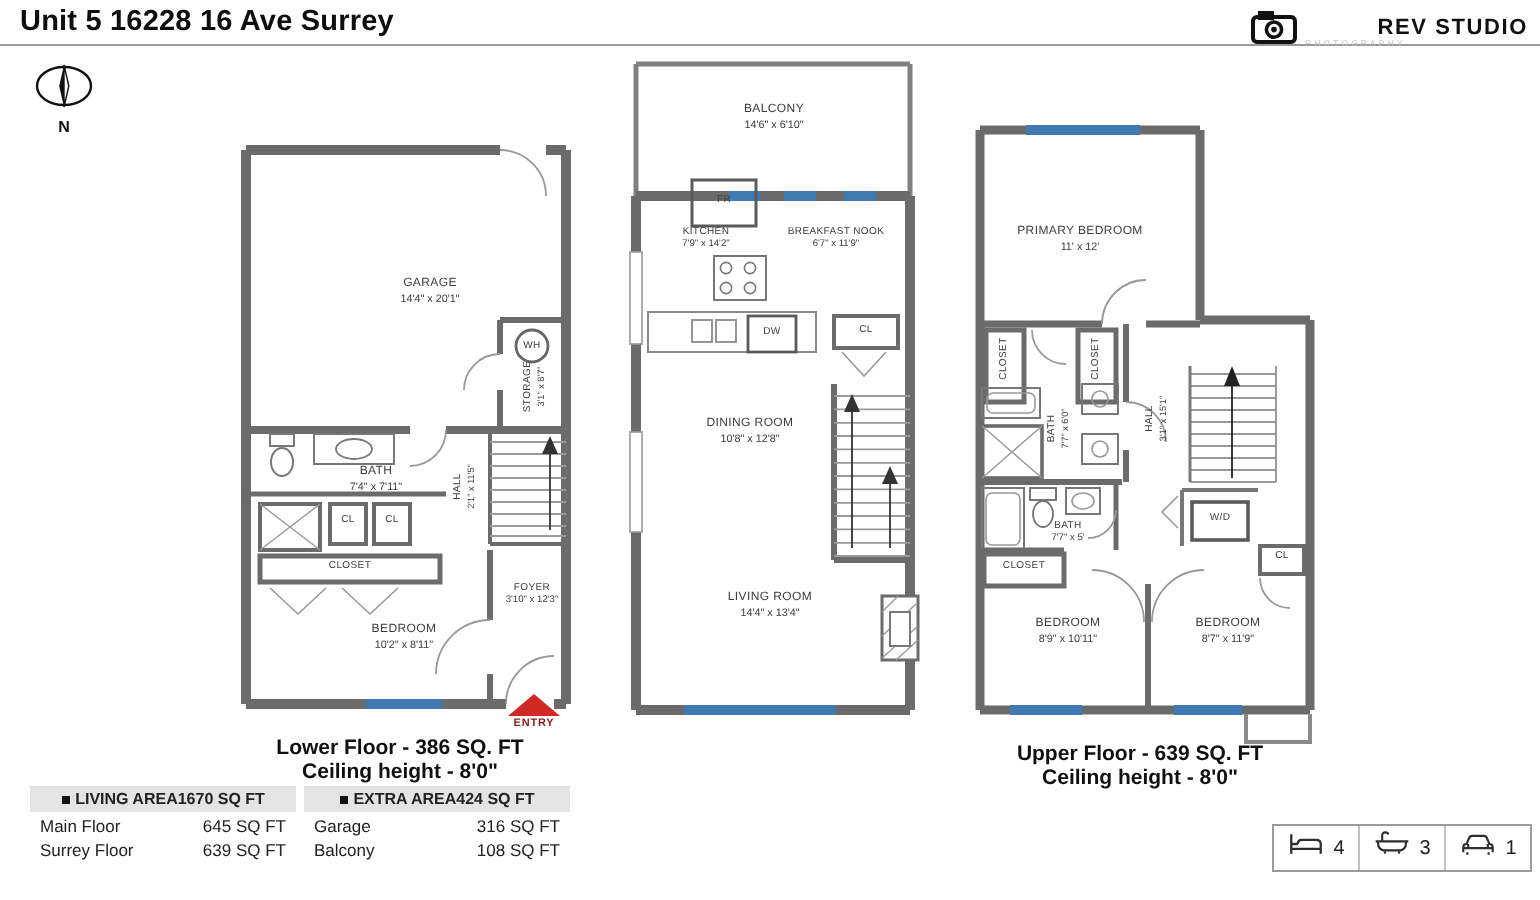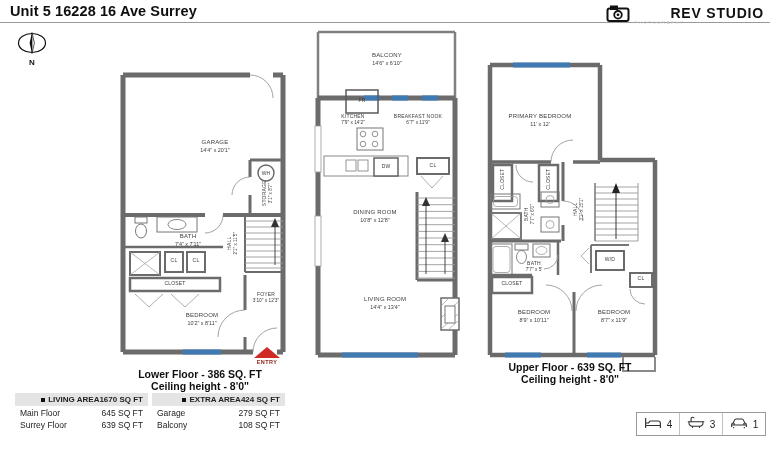--- a/index.html
+++ b/index.html
@@ -2,41 +2,41 @@
 <html><head>
 <meta charset="utf-8">
 <style>
   html,body{margin:0;padding:0;background:#fff;}
   .page{position:relative;width:770px;height:436px;background:#fff;overflow:hidden;
         font-family:"Liberation Sans",sans-serif;color:#222;}
   .title{position:absolute;left:10px;top:3px;font-size:14.5px;font-weight:bold;color:#0e0e0e;letter-spacing:0.1px;}
   .hrule{position:absolute;left:0;top:22px;width:770px;height:1px;background:#9a9a9a;}
   .logo{position:absolute;right:6px;top:4px;display:flex;gap:4px;align-items:center;}
   .logo-text{display:flex;flex-direction:column;line-height:1.1;}
-  .logo-text .name{font-size:14px;font-weight:bold;letter-spacing:0.8px;color:#111;white-space:nowrap;margin-left:36px;}
+  .logo-text .name{font-size:11px;font-weight:bold;letter-spacing:0.8px;color:#111;white-space:nowrap;margin-left:36px;}
   .logo-text .sub{font-size:4.2px;color:#c0c0c0;letter-spacing:1.6px;}
   .compass{position:absolute;left:14px;top:30px;width:36px;text-align:center;line-height:1;}
   .compass .n{font-size:8px;font-weight:bold;color:#111;margin-top:0px;}
 
   .floor{position:absolute;}
   .floor svg{position:absolute;left:0;top:0;}
   .rlabel{position:absolute;display:flex;flex-direction:column;align-items:center;text-align:center;
           color:#3c3c3c;line-height:1.3;pointer-events:none;}
   .rlabel .nm{font-size:6px;letter-spacing:0.2px;white-space:nowrap;}
   .rlabel .nm.sm{font-size:5px;}
   .rlabel .dm{font-size:5.4px;white-space:nowrap;}
   .rot{transform:rotate(-90deg);}
   .caption{position:absolute;text-align:center;font-weight:bold;color:#101010;font-size:10.5px;line-height:1.18;}
   .entry{position:absolute;text-align:center;width:34px;}
   .entry .tri{width:0;height:0;border-left:13px solid transparent;border-right:13px solid transparent;
               border-bottom:11px solid #cf2b24;margin:0 auto;}
   .entry .lbl{font-size:5.5px;color:#8a1e1a;font-weight:bold;letter-spacing:0.4px;margin-top:1px;}
 
   .tbl{position:absolute;width:133px;font-size:8.5px;color:#222;}
-  .tbl .hd{display:flex;justify-content:flex-end;align-items:center;background:#e4e4e4;
+  .tbl .hd{display:flex;justify-content:center;align-items:center;background:#e4e4e4;
            font-weight:bold;font-size:8px;padding:2px 5px;}
   .tbl .hd .lft{display:flex;align-items:center;gap:3px;}
   .sq{width:4px;height:4px;background:#111;display:inline-block;}
   .tbl .rw{display:flex;justify-content:space-between;padding:2px 5px 0 5px;}
 
   .stats{position:absolute;left:636px;top:412px;width:128px;height:22px;border:1.5px solid #9a9a9a;
          display:flex;align-items:stretch;background:#fff;}
   .stats .cell{flex:1;display:flex;align-items:center;justify-content:center;gap:5px;}
   .stats .cell + .cell{border-left:1px solid #c2c2c2;}
   .stats .num{font-size:10px;color:#222;}
@@ -292,21 +292,21 @@
     </div>
     <div class="rlabel" style="left:14px;top:254px;width:74px;">
       <span class="nm">BEDROOM</span>
         <span class="dm">8'9" x 10'11"</span>
     </div>
     <div class="rlabel" style="left:94px;top:254px;width:74px;">
       <span class="nm">BEDROOM</span>
         <span class="dm">8'7" x 11'9"</span>
     </div>
   </div>
-  <div class="caption" style="left:470px;top:361px;width:200px;">
+  <div class="caption" style="left:470px;top:371px;width:200px;">
     <div>Upper Floor - 639 SQ. FT</div>
     <div>Ceiling height - 8'0"</div>
   </div>
 
   <div class="tbl" style="left:15px;top:393px;">
     <div class="hd">
       <span class="lft">
           <span class="sq"></span>
         <span>LIVING AREA</span>
         </span>
@@ -324,21 +324,21 @@
   <div class="tbl" style="left:152px;top:393px;">
     <div class="hd">
       <span class="lft">
           <span class="sq"></span>
         <span>EXTRA AREA</span>
         </span>
       <span>424 SQ FT</span>
     </div>
     <div class="rw">
       <span>Garage</span>
-        <span>279 SQ FT</span>
+        <span>316 SQ FT</span>
     </div>
     <div class="rw">
       <span>Balcony</span>
         <span>108 SQ FT</span>
     </div>
   </div>
 
   <div class="stats">
     <div class="cell">
       <span>

